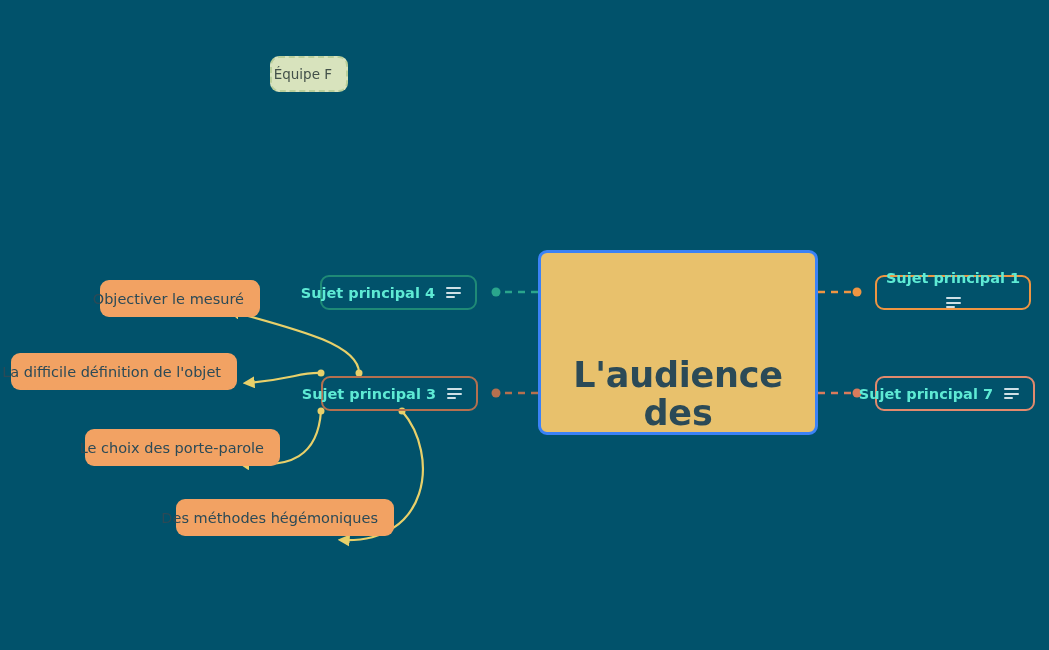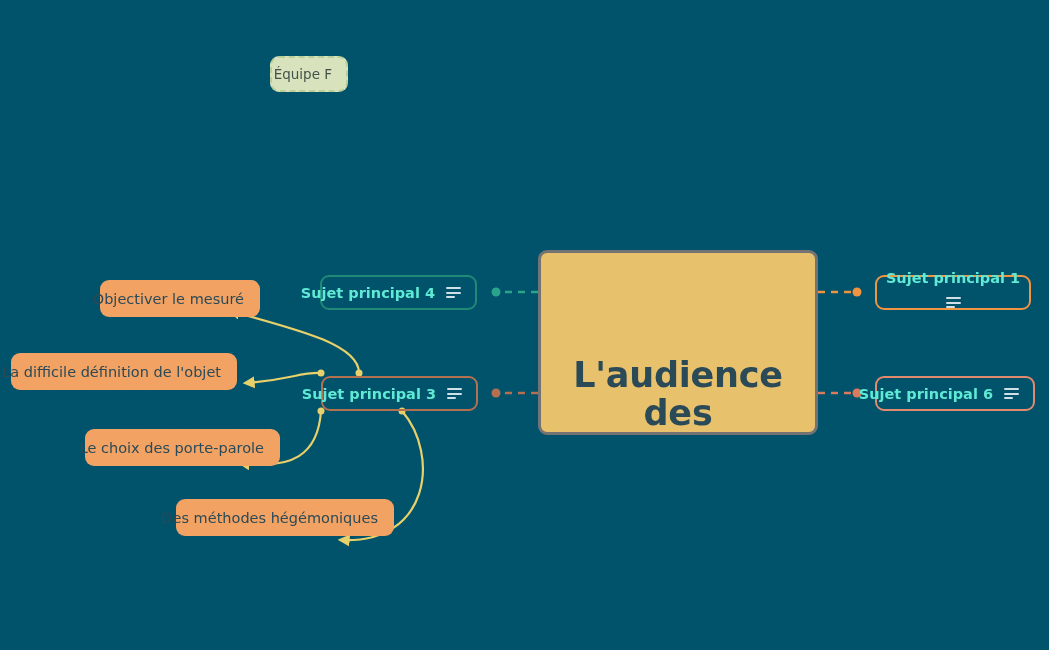--- a/index.html
+++ b/index.html
@@ -33,21 +33,21 @@
     box-sizing: border-box;
     display: flex;
     align-items: center;
     justify-content: flex-end;
     white-space: nowrap;
   }
 
   
   .node-root {
     background: #e8c16c;
-    border: 3px solid #737373;
+    border: 3px solid #3b82f6;
     border-radius: 9px;
     color: #2b4a57;
     font-weight: 700;
     font-size: 35px;
     line-height: 1.07;
     text-align: center;
     letter-spacing: -0.2px;
     flex-direction: column;
   }
   .node-root .rootline { display: block; }
@@ -152,21 +152,21 @@
   <div class="node node-topic" style="left:875px; top:275px; width:156px; height:35px; border-color:#ef9542;flex-direction:column;">
     <span>Sujet principal 1</span>
     <span class="list-icon">
         <i></i>
         <i></i>
         <i></i>
       </span>
   </div>
 
   <div class="node node-topic" style="left:875px; top:376px; width:160px; height:35px; border-color:#e28a6d;">
-    <span>Sujet principal 6</span>
+    <span>Sujet principal 7</span>
     <span class="list-icon">
         <i></i>
         <i></i>
         <i></i>
       </span>
   </div>
 
   <div class="node node-topic" style="left:321px; top:376px; width:157px; height:35px; border-color:#b5704f;padding-left:12px;">
     <span>Sujet principal 3</span>
     <span class="list-icon">

